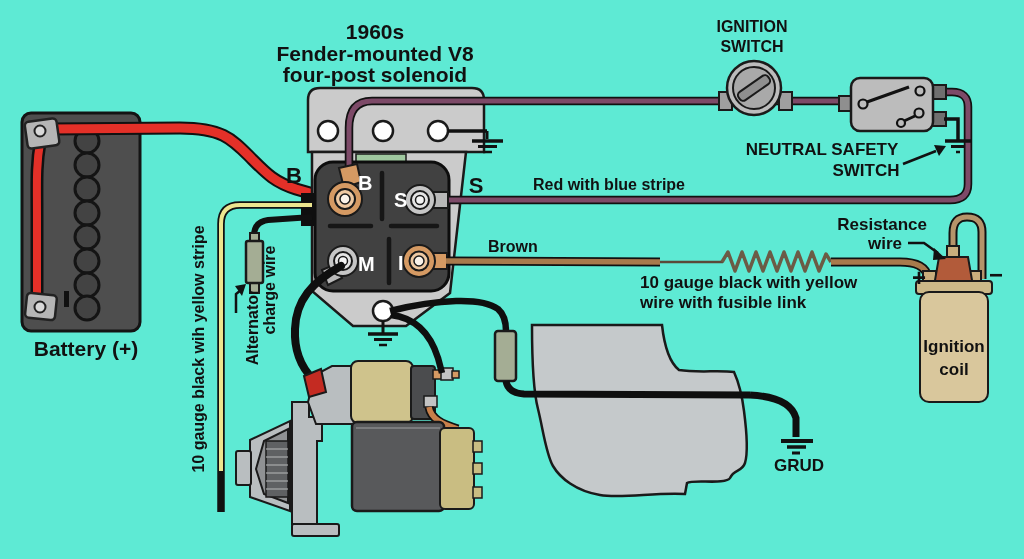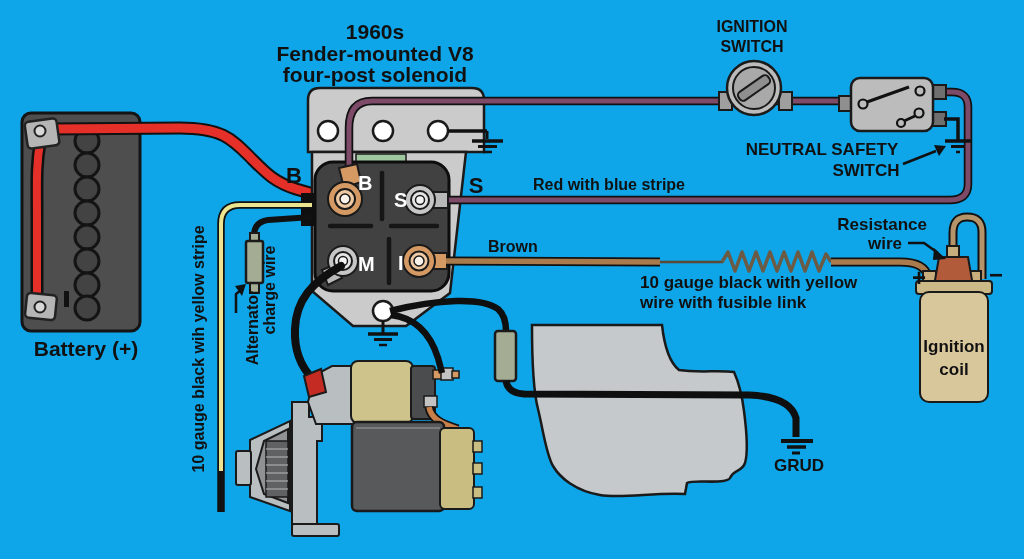--- a/index.html
+++ b/index.html
@@ -1,16 +1,16 @@
 <!DOCTYPE html>
 <html><head>
 <meta charset="utf-8">
 <style>
   html,body{margin:0;padding:0;background:#ffffff;}
-  .stage{position:relative;width:1024px;height:559px;background:#0ea5e9;overflow:hidden;
+  .stage{position:relative;width:1024px;height:559px;background:#5eead4;overflow:hidden;
          font-family:"Liberation Sans", sans-serif;}
   svg{position:absolute;left:0;top:0;}
   text{font-family:"Liberation Sans", sans-serif;font-weight:bold;fill:#111;} .t16{font-size:16px;} .t17{font-size:17px;}
   .t20{font-size:20px;} .t21{font-size:21px;} .t22{font-size:22px;} .t24{font-size:24px;}
   .mid{text-anchor:middle;} .end{text-anchor:end;}
   .white{fill:#ffffff;}
 </style>
 </head>
 <body>
 

